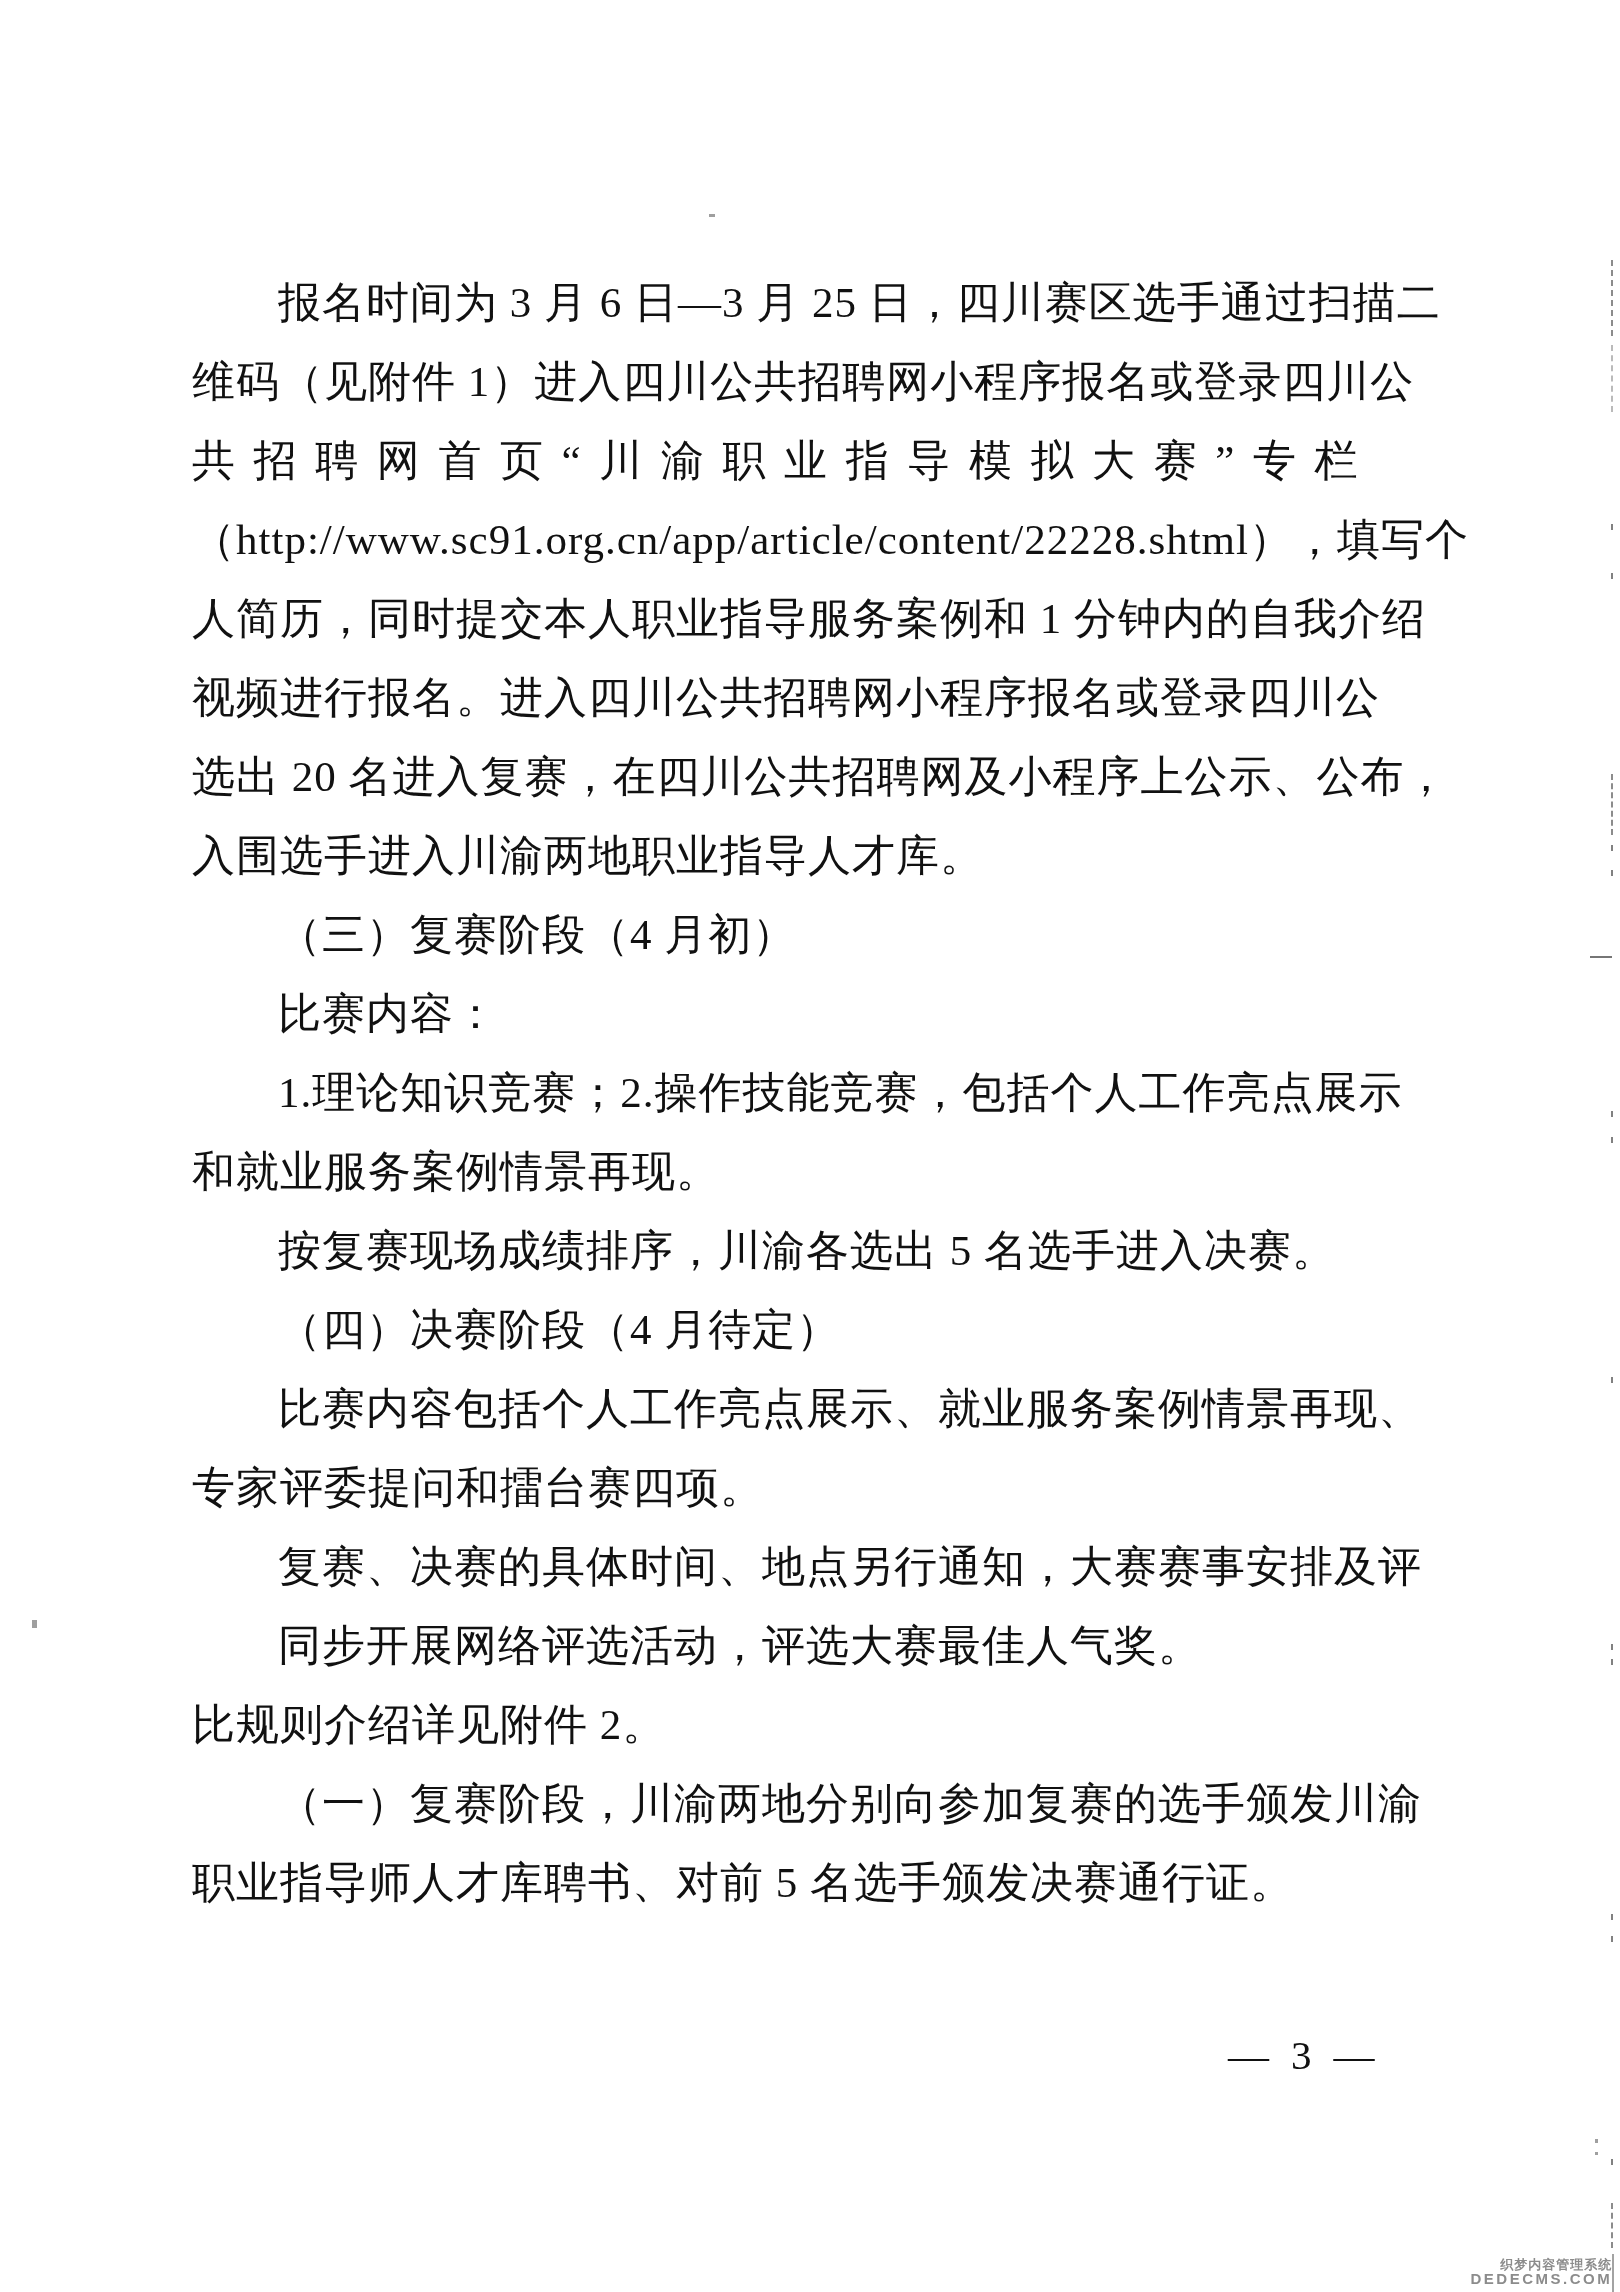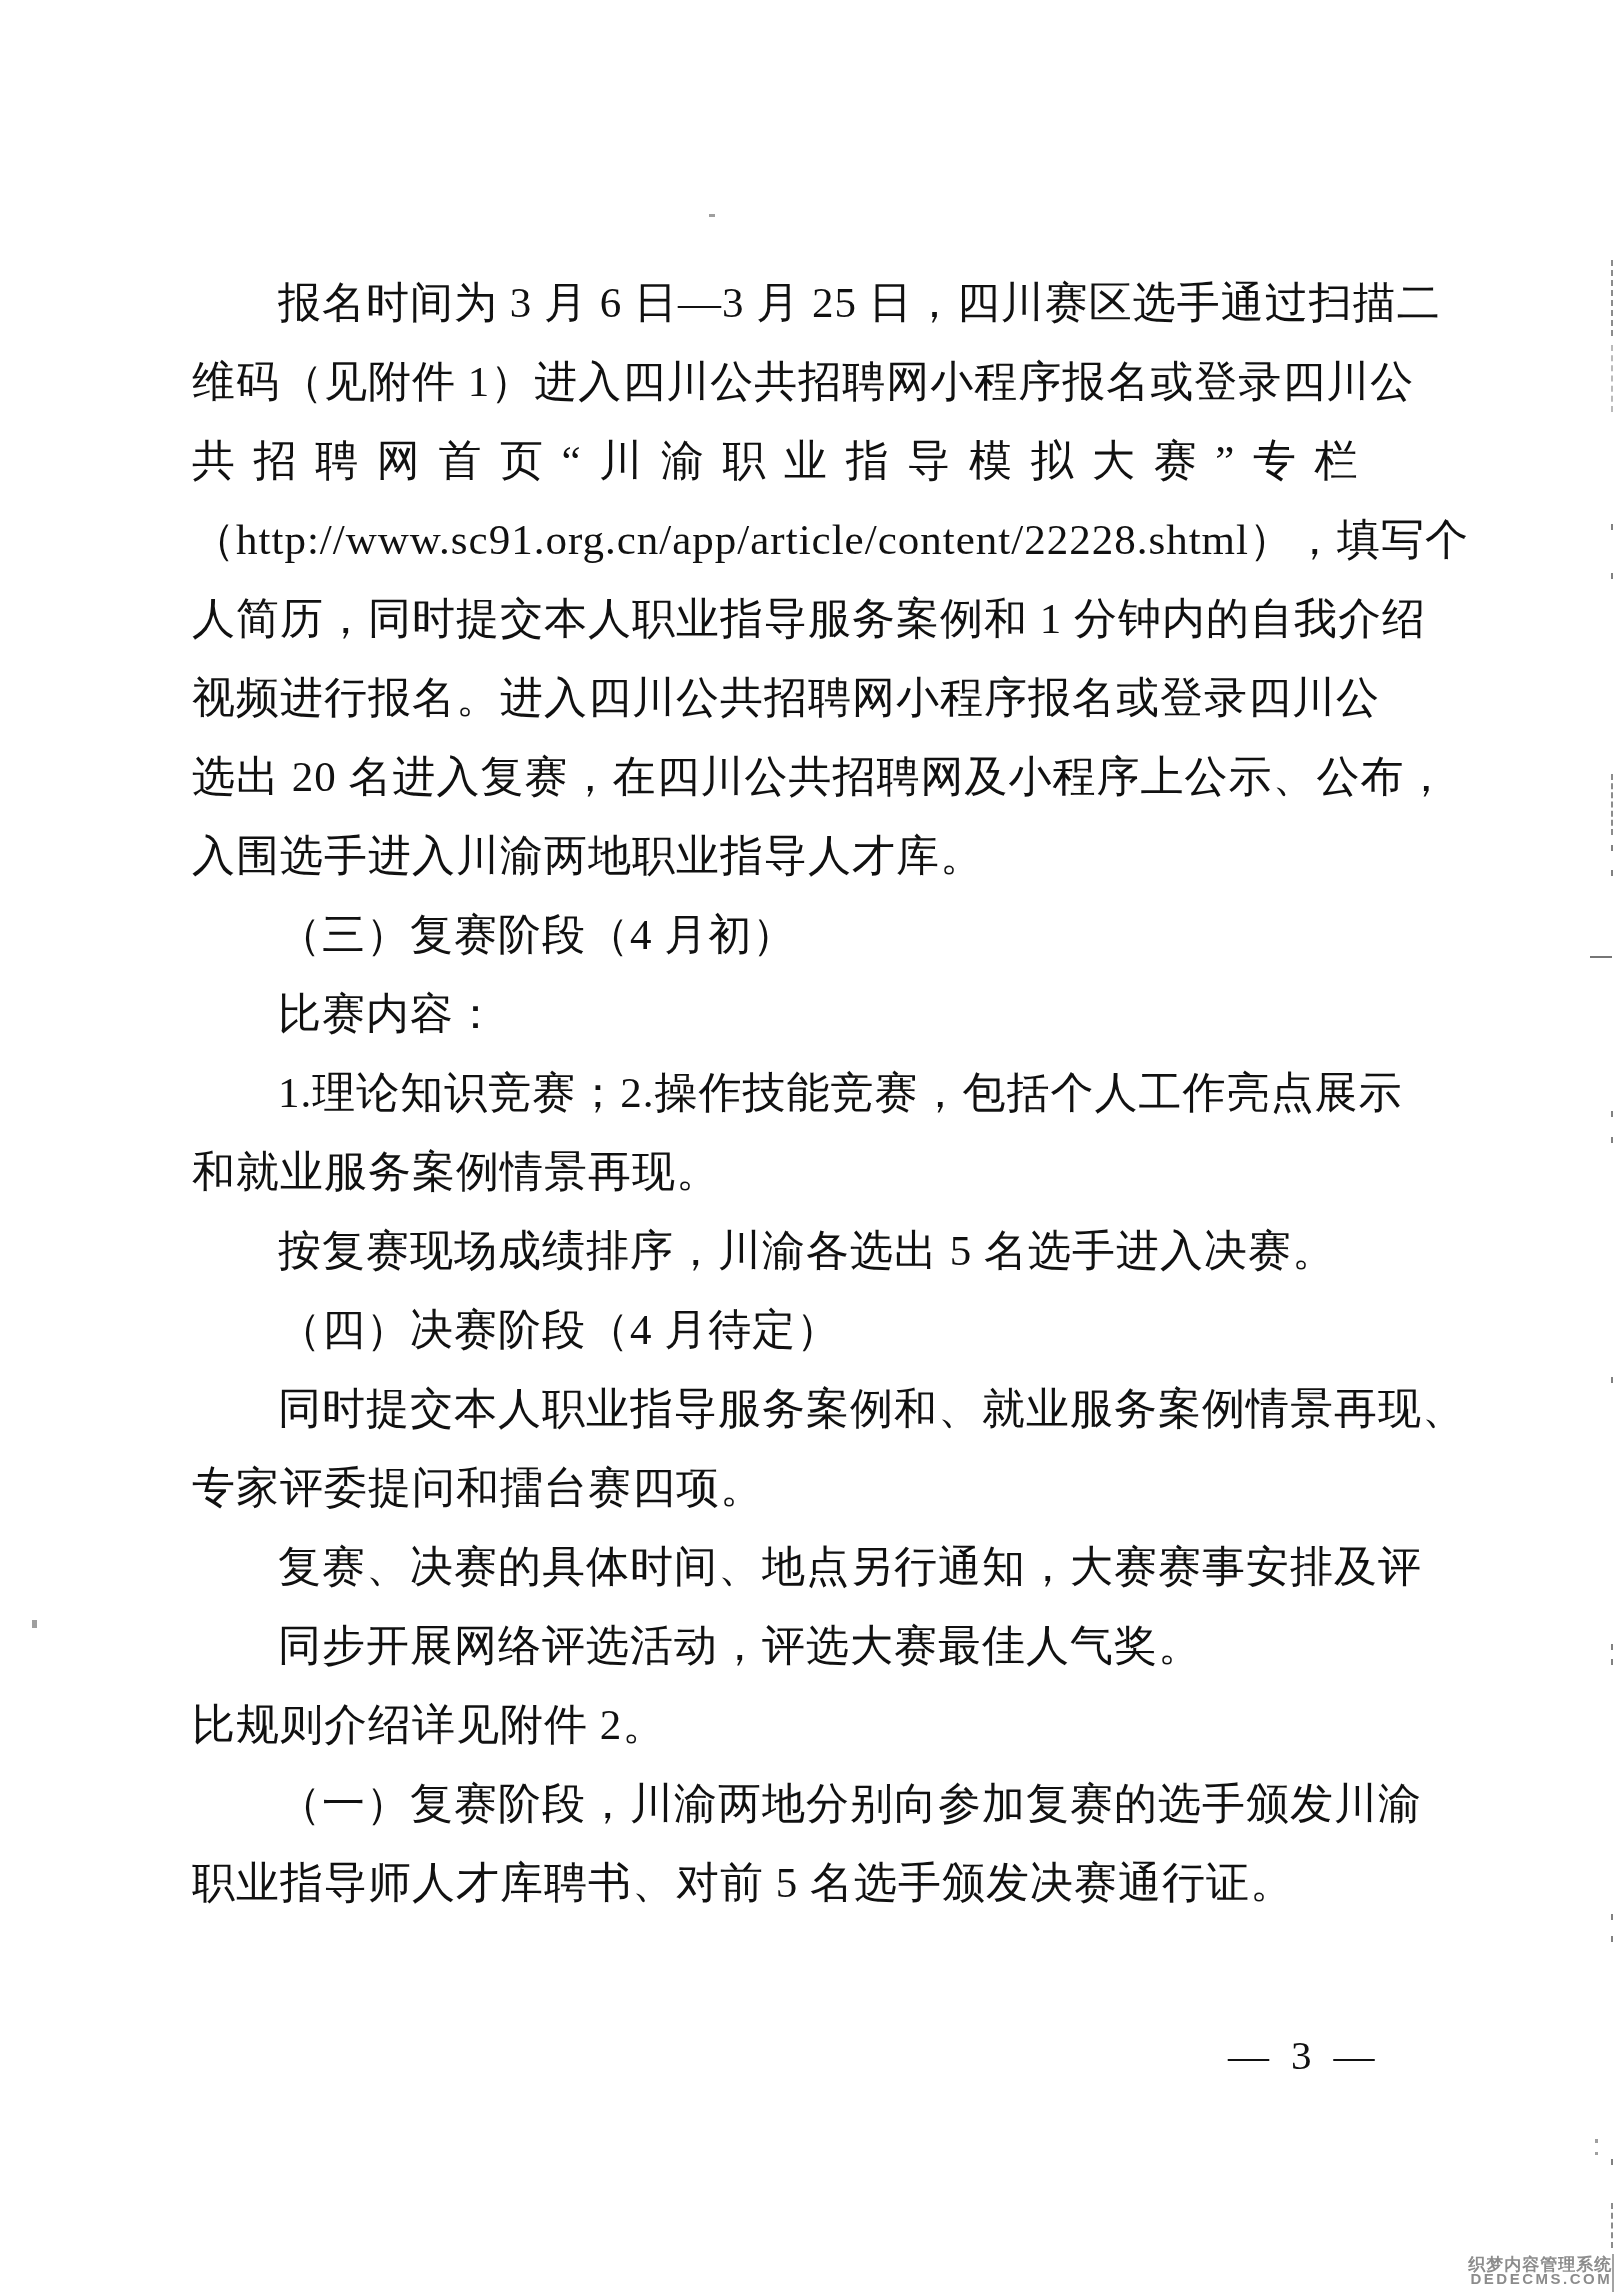--- a/index.html
+++ b/index.html
@@ -41,21 +41,21 @@
   }
   .watermark {
     position: absolute;
     right: 7.8px; bottom: 5.9px;
     text-align: right;
     font-family: "Liberation Sans", "DejaVu Sans", sans-serif;
     font-weight: bold;
     color: #8c8c8c;
     text-shadow: 1px 1px 0 #ffffff, -1px -1px 0 #ffffff, 1px -1px 0 #ffffff, -1px 1px 0 #ffffff;
   }
-  .watermark .wm-cn { font-size: 17px; line-height: 15.7px; letter-spacing: 1px; }
+  .watermark .wm-cn { font-size: 13px; line-height: 15.7px; letter-spacing: 1px; }
   .watermark .wm-en { font-size: 15px; line-height: 14.7px; letter-spacing: 2.5px; }
   
   .vdash { position: absolute; width: 0; border-left: 2px dashed rgba(45,45,45,0.55); }
   .dot   { position: absolute; width: 2px; height: 5.9px; background: rgba(45,45,45,0.6); }
   .speck { position: absolute; background: rgba(80,80,80,0.55); }
   .htick { position: absolute; height: 2px; background: rgba(45,45,45,0.65); }
 </style>
 </head>
 <body>
 
@@ -69,21 +69,21 @@
     <div class="line">人简历，同时提交本人职业指导服务案例和 1 分钟内的自我介绍</div>
     <div class="line">视频进行报名。进入四川公共招聘网小程序报名或登录四川公</div>
     <div class="line">选出 20 名进入复赛，在四川公共招聘网及小程序上公示、公布，</div>
     <div class="line">入围选手进入川渝两地职业指导人才库。</div>
     <div class="line indent">（三）复赛阶段（4 月初）</div>
     <div class="line indent">比赛内容：</div>
     <div class="line indent">1.理论知识竞赛；2.操作技能竞赛，包括个人工作亮点展示</div>
     <div class="line">和就业服务案例情景再现。</div>
     <div class="line indent">按复赛现场成绩排序，川渝各选出 5 名选手进入决赛。</div>
     <div class="line indent">（四）决赛阶段（4 月待定）</div>
-    <div class="line indent">同时提交本人职业指导服务案例和、就业服务案例情景再现、</div>
+    <div class="line indent">比赛内容包括个人工作亮点展示、就业服务案例情景再现、</div>
     <div class="line">专家评委提问和擂台赛四项。</div>
     <div class="line indent">复赛、决赛的具体时间、地点另行通知，大赛赛事安排及评</div>
     <div class="line indent">同步开展网络评选活动，评选大赛最佳人气奖。</div>
     <div class="line">比规则介绍详见附件 2。</div>
     <div class="line indent">（一）复赛阶段，川渝两地分别向参加复赛的选手颁发川渝</div>
     <div class="line">职业指导师人才库聘书、对前 5 名选手颁发决赛通行证。</div>
   </div>
 
   <div class="page-number">— 3 —</div>
 

